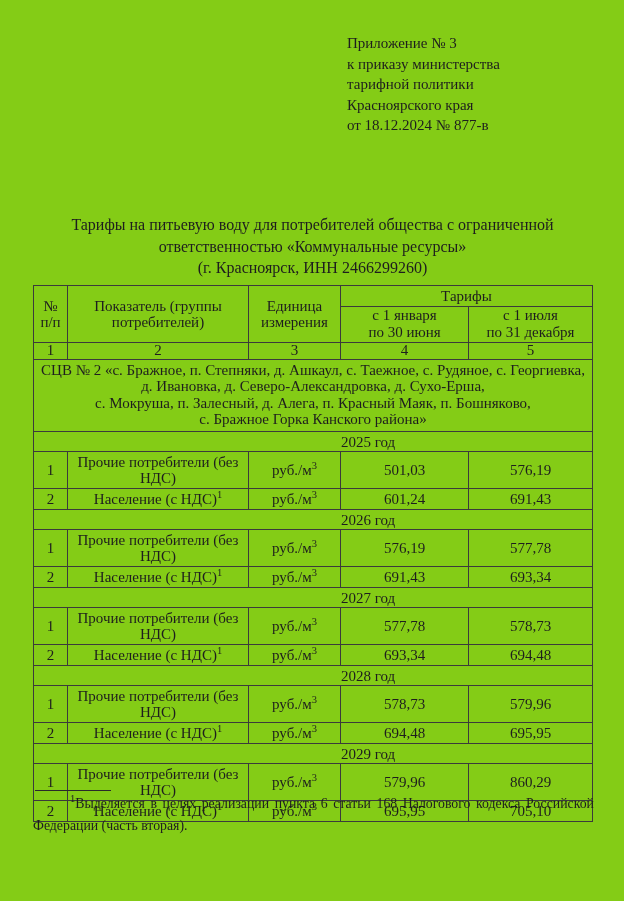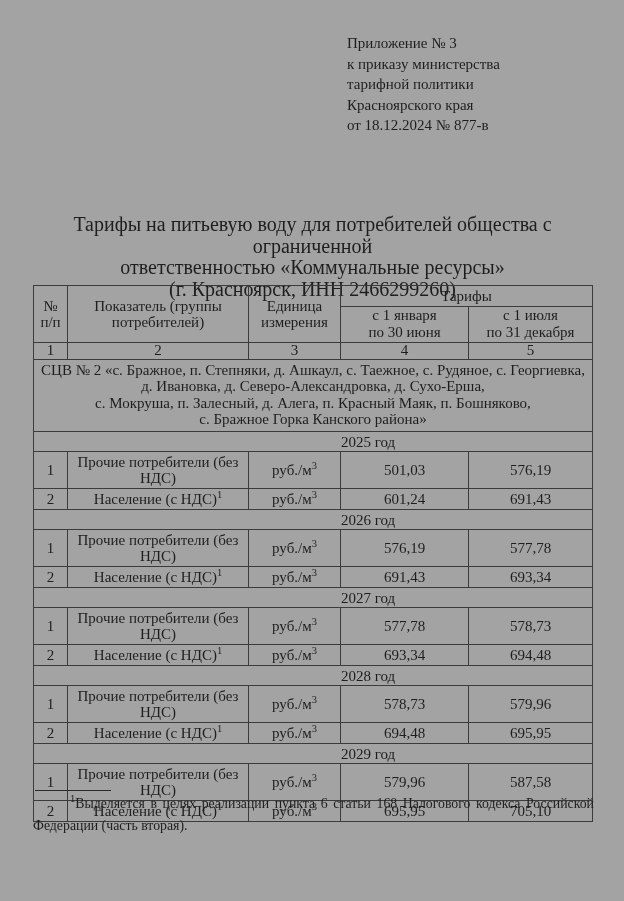--- a/index.html
+++ b/index.html
@@ -2,21 +2,21 @@
 <html><head>
 <meta charset="utf-8">
 <style>
   * { margin: 0; padding: 0; box-sizing: border-box; }
   html, body { background: #e8e8e8; }
   .page {
     position: relative;
     width: 624px;
     height: 901px;
     margin: 0 auto;
-    background: #a3a3a3;
+    background: #84cc16;
     color: #1e1e1e;
     font-family: "Liberation Serif", "DejaVu Serif", serif;
     overflow: hidden;
   }
 
   
   .appendix {
     position: absolute;
     left: 347px;
     top: 33px;
@@ -25,21 +25,21 @@
     line-height: 20.6px;
   }
 
   
   .doc-title {
     position: absolute;
     left: 33px;
     top: 214px;
     width: 559px;
     text-align: center;
-    font-size: 20px;
+    font-size: 16px;
     line-height: 21.5px;
   }
 
   
   table.tariff {
     position: absolute;
     left: 33px;
     top: 285px;
     width: 559px;
     border-collapse: collapse;
@@ -242,21 +242,21 @@
       <tr class="year">
         <td colspan="5">
             <div class="year-label">2029 год</div>
           </td>
       </tr>
       <tr class="data-tall">
         <td>1</td>
         <td class="ind"><span>Прочие потребители (без НДС)</span><sup></sup></td>
         <td><span>руб./м</span><sup>3</sup></td>
         <td>579,96</td>
-        <td>587,58</td>
+        <td>860,29</td>
       </tr>
       <tr class="data-short">
         <td>2</td>
         <td class="ind"><span>Население (с НДС)</span><sup>1</sup></td>
         <td><span>руб./м</span><sup>3</sup></td>
         <td>695,95</td>
         <td>705,10</td>
       </tr>
     </tbody>
   </table>

